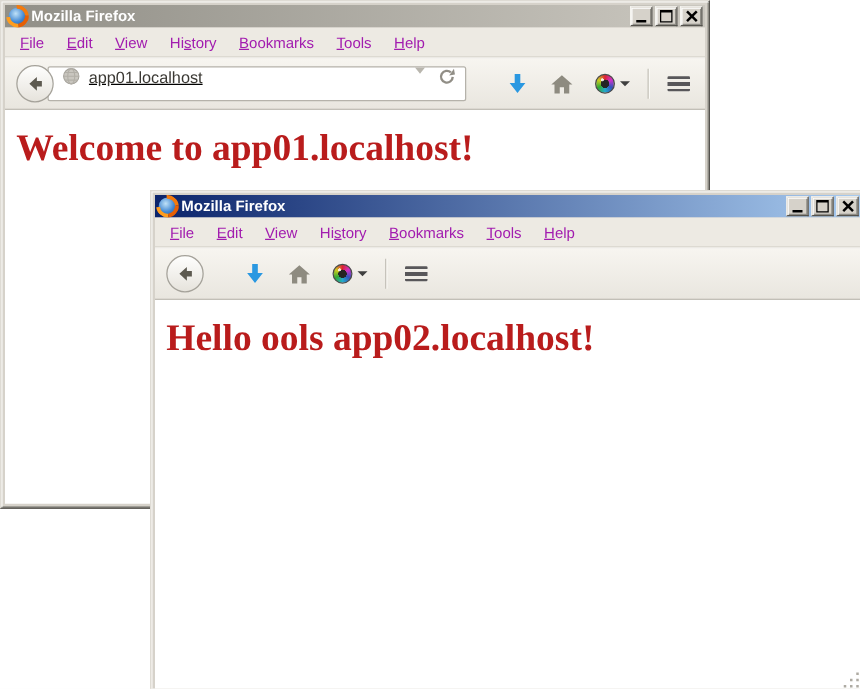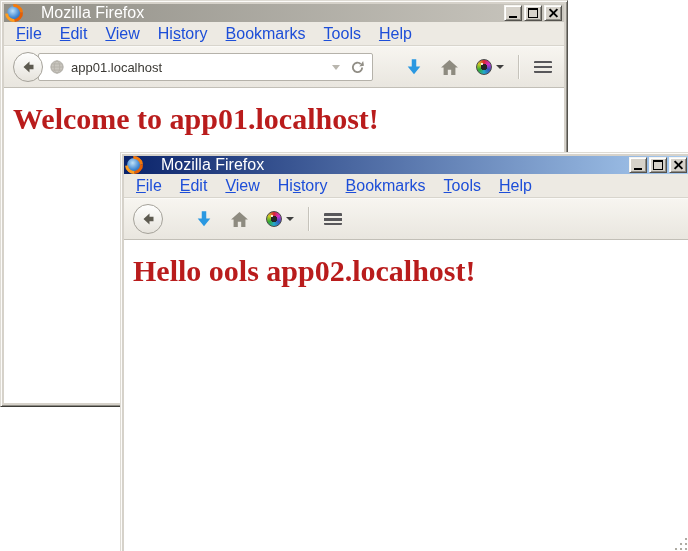--- a/index.html
+++ b/index.html
@@ -11,53 +11,53 @@
     border-top:1px solid #dedbd4;border-left:1px solid #dedbd4;
     border-right:1px solid #55534e;border-bottom:1px solid #3c3b37;
     box-shadow:inset 1px 1px 0 #fcfbf9, inset -1px -1px 0 #8f8d86;}
   .win1{left:0;top:0;width:560px;height:399px;z-index:1;}
   .win2{left:120px;top:152px;width:565px;height:396px;z-index:2;}
 
   
   .titlebar{height:18px;flex:0 0 18px;display:flex;align-items:center;padding:0 2px 0 3px;}
   .titlebar.active{background:linear-gradient(90deg,#0b246b,#a8cbf0);}
   .titlebar.inactive{background:linear-gradient(90deg,#918f87,#cac7bf);}
-  .title-text{color:#fff;font-weight:normal;font-size:16px;margin-left:20px;flex:1;
+  .title-text{color:#fff;font-weight:bold;font-size:12px;margin-left:4px;flex:1;
     white-space:nowrap;overflow:hidden;}
   .fx-logo{position:relative;width:14px;height:14px;border-radius:50%;flex:0 0 14px;
     background:radial-gradient(circle at 40% 35%, #bfe1f7, #3f86d2 55%, #1c5aa6);}
   .fx-logo::after{content:"";position:absolute;inset:-2px;border-radius:50%;
     border:3px solid transparent;border-top-color:#f47a0c;border-right-color:#e65f04;
     border-bottom-color:#ff9d1e;transform:rotate(40deg);}
   .tb-btn{width:16px;height:14px;margin-left:2px;background:#d6d2ca;cursor:default;
     border:1px solid;border-color:#f5f4f0 #55534e #55534e #f5f4f0;
     box-shadow:inset 1px 1px 0 #fff, inset -1px -1px 0 #8f8d86;
     display:flex;align-items:center;justify-content:center;position:relative;}
   .glyph-min{width:8px;height:2px;background:#000;margin-top:7px;display:block;}
   .glyph-max{width:8px;height:7px;border:1px solid #000;border-top-width:2px;display:block;}
   .glyph-x{position:relative;width:9px;height:9px;display:block;}
   .glyph-x::before,.glyph-x::after{content:"";position:absolute;left:-1px;top:3.5px;width:11px;height:2px;background:#000;}
   .glyph-x::before{transform:rotate(45deg);}
   .glyph-x::after{transform:rotate(-45deg);}
 
   
   .menubar{height:23px;flex:0 0 23px;background:#edeae3;display:flex;align-items:center;
     padding:0 3px;border-bottom:1px solid #d8d5cd;}
-  .menu-item{padding:3px 9px;font-size:16px;color:#1d4ed8;white-space:nowrap;}
+  .menu-item{padding:3px 9px;font-size:12px;color:#a21caf;white-space:nowrap;}
   .menu-item .ak{text-decoration:underline;}
 
   
   .navbar{height:40px;flex:0 0 40px;display:flex;align-items:center;
     background:linear-gradient(#f7f5f0,#e9e6df);border-top:1px solid #fbfaf7;
     border-bottom:1px solid #c2bfb7;padding:0 12px 0 9px;}
   .back-btn{width:30px;height:30px;border-radius:50%;flex:0 0 30px;z-index:2;
     border:1px solid #a5a29a;background:linear-gradient(#fefefd,#e6e3dc);
     display:flex;align-items:center;justify-content:center;box-sizing:border-box;}
   .urlbar{flex:1;height:28px;margin-left:-5px;background:#fff;border:1px solid #b5b2aa;
-    border-radius:2px;display:flex;align-items:center;padding:0 7px 0 11px;box-sizing:border-box;min-width:0;}
+    border-radius:2px;display:flex;align-items:flex-start;padding:0 7px 0 11px;box-sizing:border-box;min-width:0;text-decoration:underline;}
   .url-text{flex:1;font-size:13px;color:#3a3833;margin-left:7px;white-space:nowrap;overflow:hidden;}
   .url-drop{width:0;height:0;border-left:4px solid transparent;border-right:4px solid transparent;
     border-top:5px solid #b9b6ae;margin-right:10px;}
   .nav-icons{display:flex;align-items:center;margin-left:15px;}
   .nav-icons > *{margin-right:0;}
   .icon-gap{margin-left:17px;}
   .lens-wrap{display:flex;align-items:center;}
   .lens{width:16px;height:16px;border-radius:50%;border:1px solid #4a4a4a;box-sizing:border-box;
     background:
       radial-gradient(circle at 34% 28%, rgba(255,255,255,.85) 0 8%, transparent 10%),

